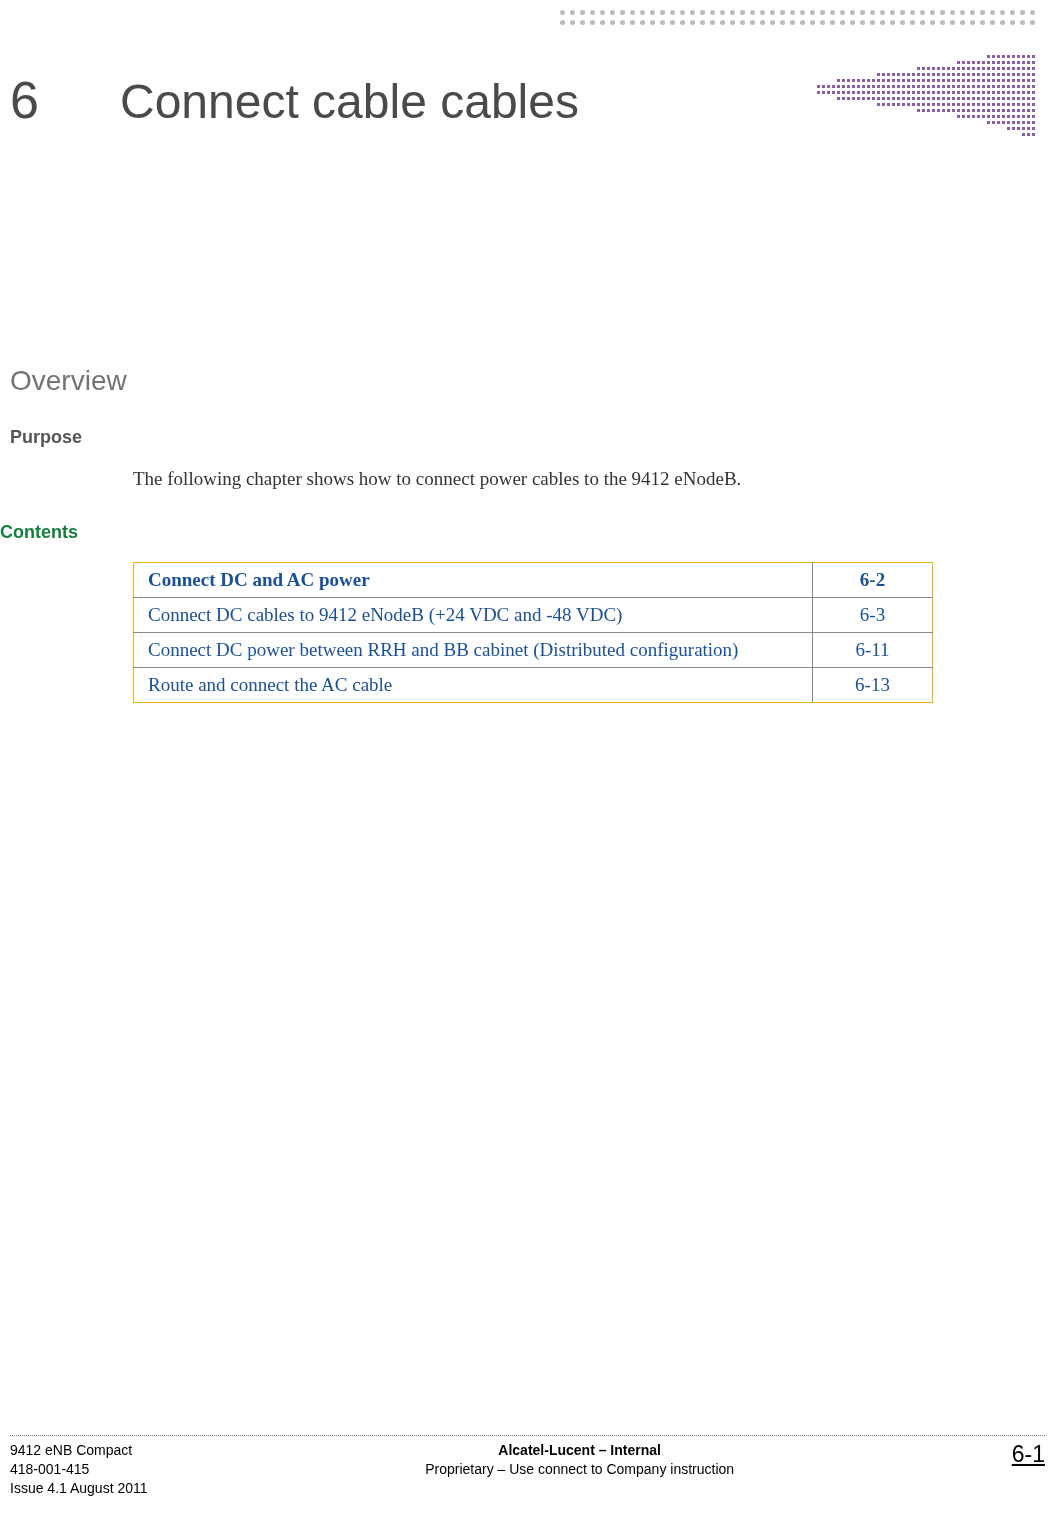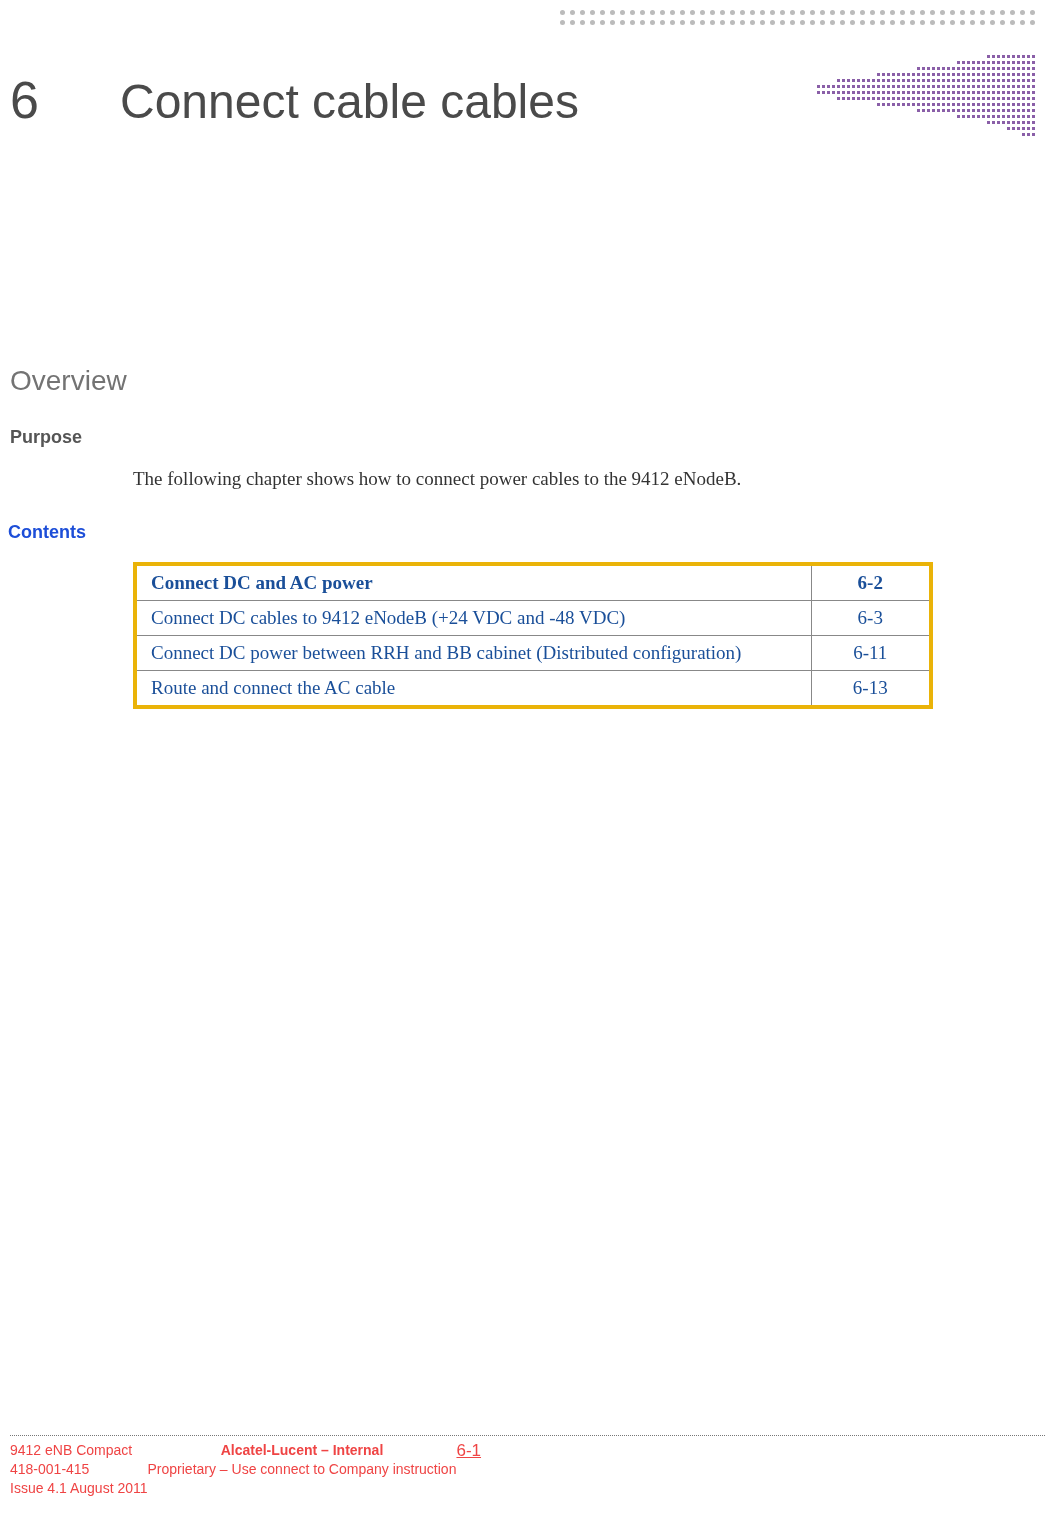--- a/index.html
+++ b/index.html
@@ -75,32 +75,32 @@
       position: absolute;
       top: 468px;
       left: 133px;
       font-size: 19px;
       font-family: "Times New Roman", serif;
       color: #333;
     }
     .contents-label {
       position: absolute;
       top: 522px;
-      left: 8px;
+      left: 0;
       font-size: 18px;
       font-weight: bold;
-      color: #1d4ed8;
+      color: #15803d;
       font-family: "Trebuchet MS", sans-serif;
     }
     .contents-table {
       position: absolute;
       top: 562px;
       left: 133px;
       width: 800px;
-      border: 4px solid #eab308;
+      border: 1px solid #eab308;
       border-collapse: collapse;
     }
     .contents-table tr { border-top: 1px solid #888; }
     .contents-table tr:first-child { border-top: none; }
     .contents-table td {
       padding: 6px 14px;
       font-family: "Times New Roman", serif;
       font-size: 19px;
       color: #1a4f99;
       vertical-align: middle;
@@ -113,29 +113,30 @@
       left: 10px;
       right: 10px;
       border-top: 1.5px dotted #777;
     }
     .footer {
       position: absolute;
       bottom: 18px;
       left: 10px;
       right: 10px;
       display: flex;
+      justify-content: space-between;
       align-items: flex-start;
       font-family: "Trebuchet MS", sans-serif;
       font-size: 14px;
-      color: #ef4444;
+      color: #000000;
     }
     .footer-left { display: flex; flex-direction: column; line-height: 1.35; }
     .footer-center { text-align: center; line-height: 1.35; }
     .footer-center .l1 { font-weight: bold; }
-    .footer-right { font-size: 17px; text-decoration: underline; }
+    .footer-right { font-size: 23px; text-decoration: underline; }
   </style>
 </head>
 <body>
 
 <div class="decoration">
   <div class="dot-row" id="dr1">
       <div class="dot"></div>
       <div class="dot"></div>
       <div class="dot"></div>
       <div class="dot"></div>

